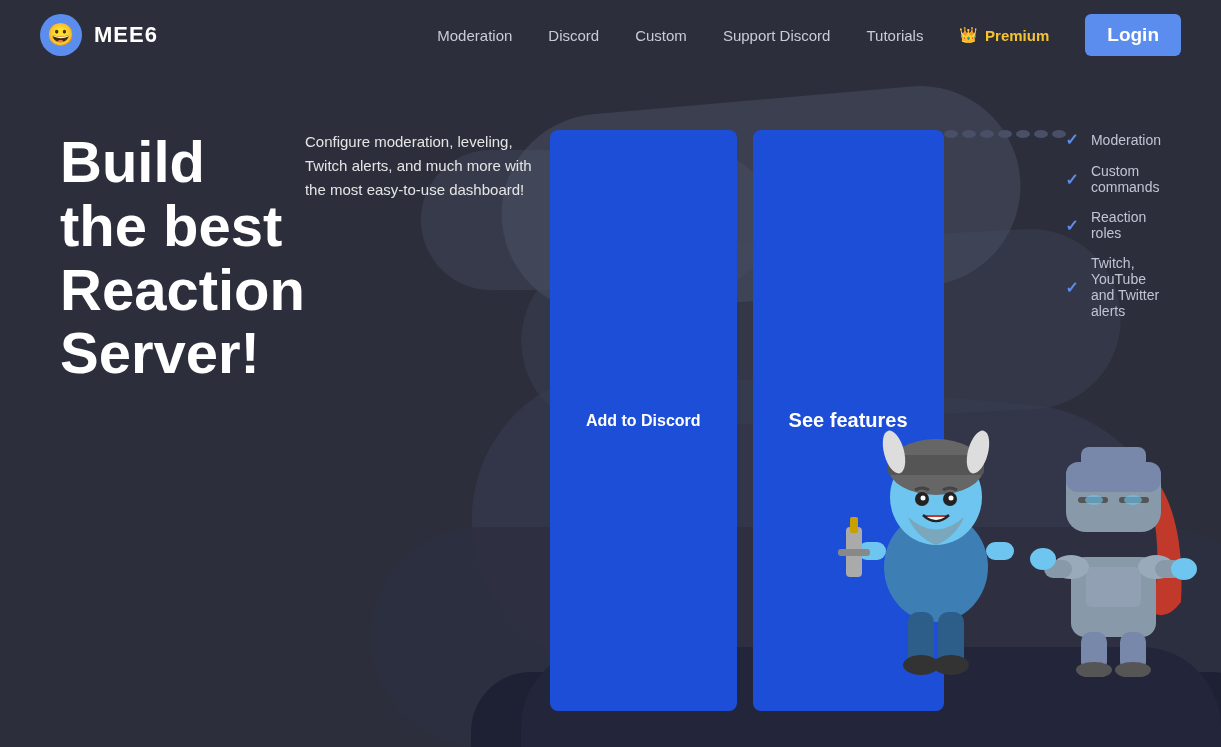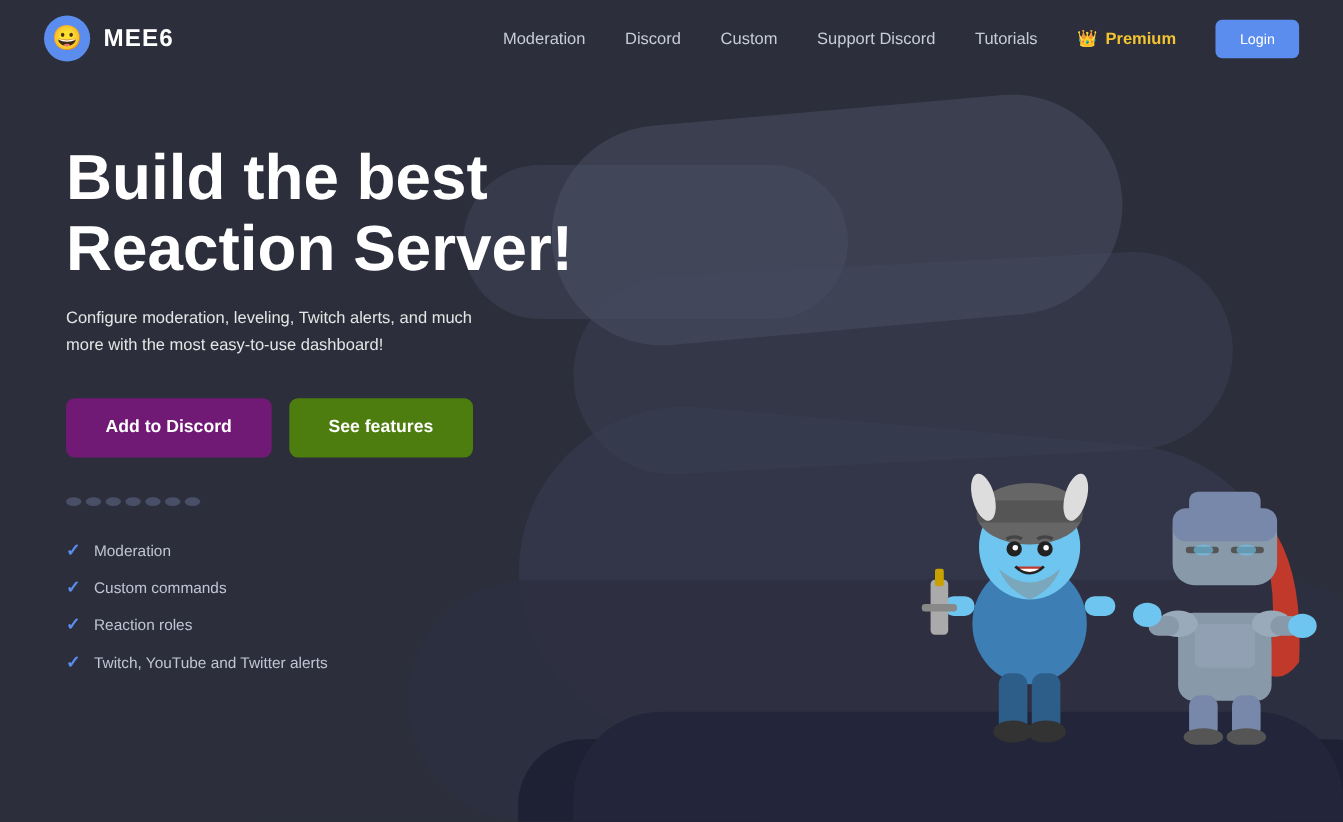--- a/index.html
+++ b/index.html
@@ -74,32 +74,32 @@
       font-size: 15px;
       cursor: pointer;
     }
 
     .nav-login-btn {
       background: #5b8dee;
       color: #fff;
       border: none;
       border-radius: 6px;
       padding: 10px 22px;
-      font-size: 13px;
-      font-weight: 400;
+      font-size: 19px;
+      font-weight: 700;
       cursor: pointer;
     }
 
     
     .hero {
       position: relative;
       width: 100%;
       height: calc(747px - 70px);
       display: flex;
-      flex-direction: column;
+      flex-direction: row;
       justify-content: flex-start;
       padding: 60px 60px 0 60px;
       overflow: hidden;
     }
 
     
     .bg-shape {
       position: absolute;
       border-radius: 50%;
       background: rgba(100, 105, 130, 0.25);
@@ -179,38 +179,38 @@
     
     .hero-buttons {
       display: flex;
       gap: 16px;
       margin-bottom: 36px;
       position: relative;
       z-index: 5;
     }
 
     .btn-add-discord {
-      background: #701a75;
+      background: #1d4ed8;
       color: #fff;
       border: none;
       border-radius: 8px;
       padding: 18px 36px;
       font-size: 16px;
       font-weight: 700;
       cursor: pointer;
       white-space: nowrap;
     }
 
     .btn-see-features {
-      background: #4d7c0f;
+      background: #1d4ed8;
       color: #fff;
       border: none;
       border-radius: 8px;
       padding: 18px 36px;
-      font-size: 16px;
+      font-size: 20px;
       font-weight: 600;
       cursor: pointer;
       white-space: nowrap;
     }
 
     
     .wave-line {
       display: flex;
       gap: 4px;
       margin-bottom: 30px;

